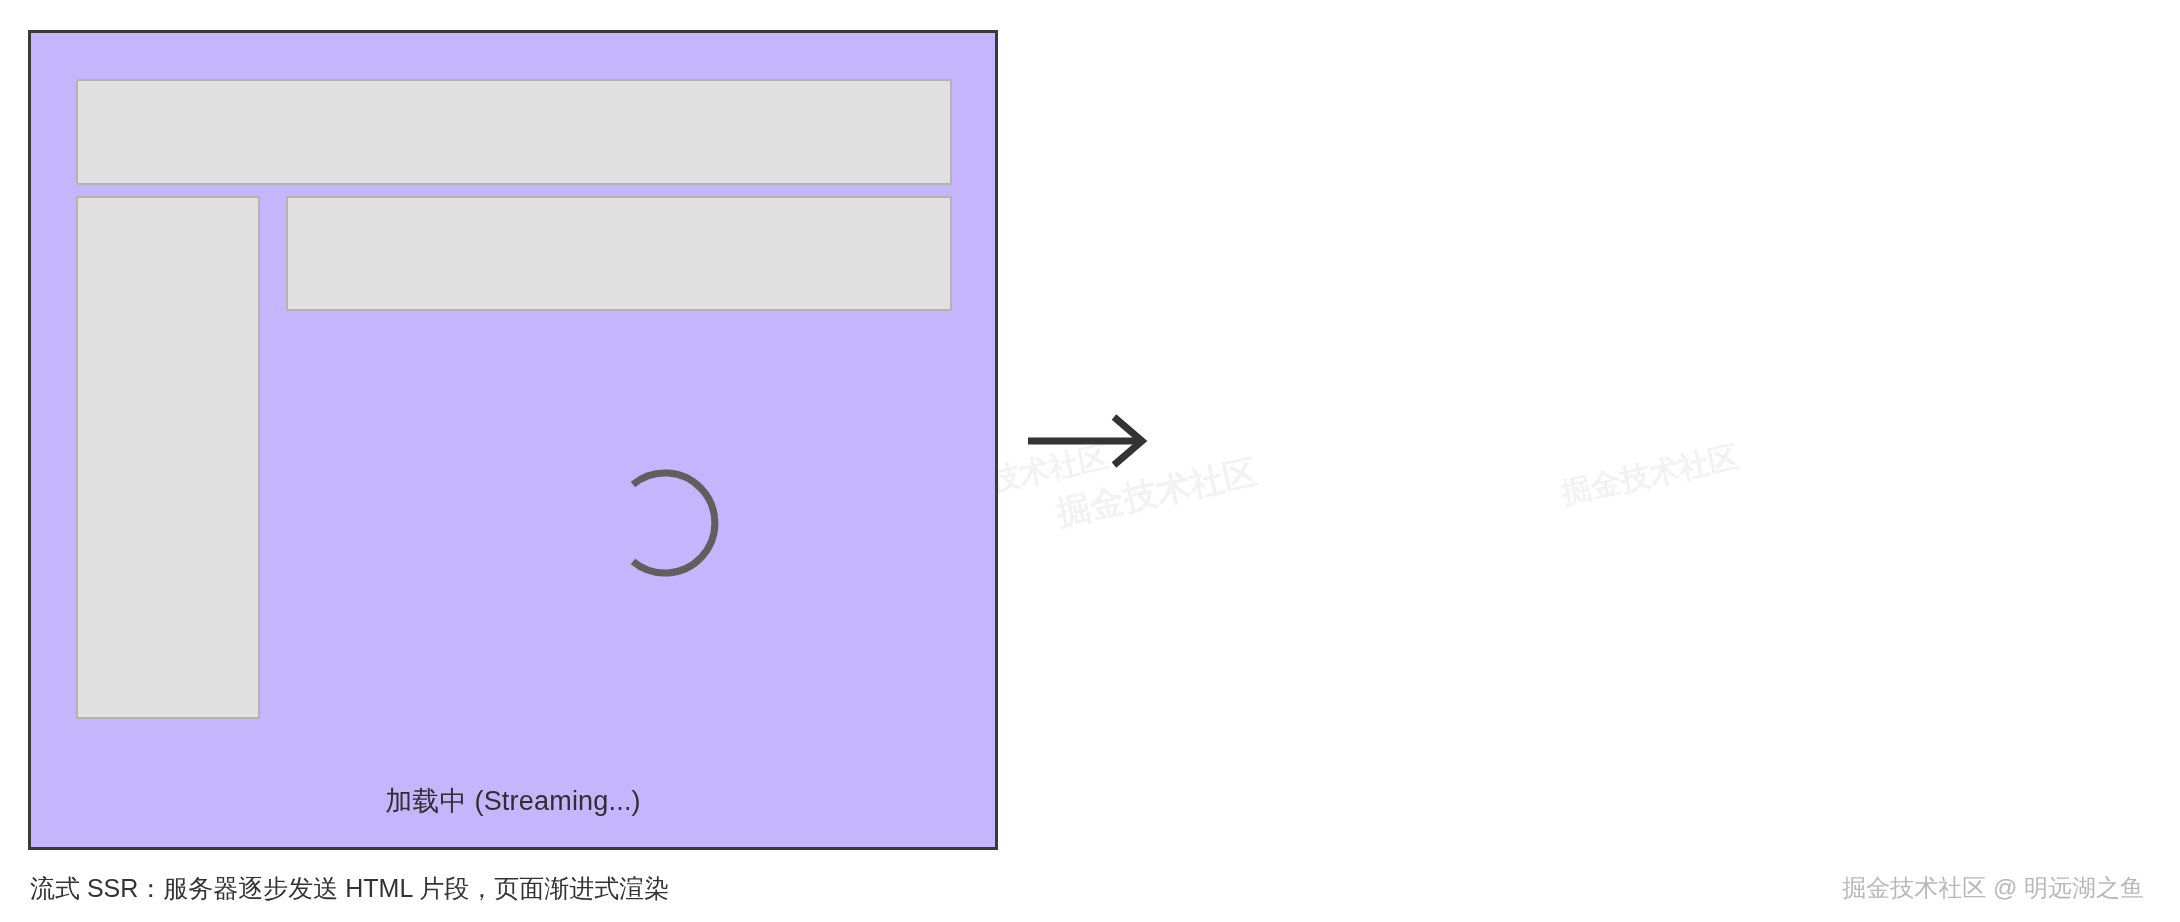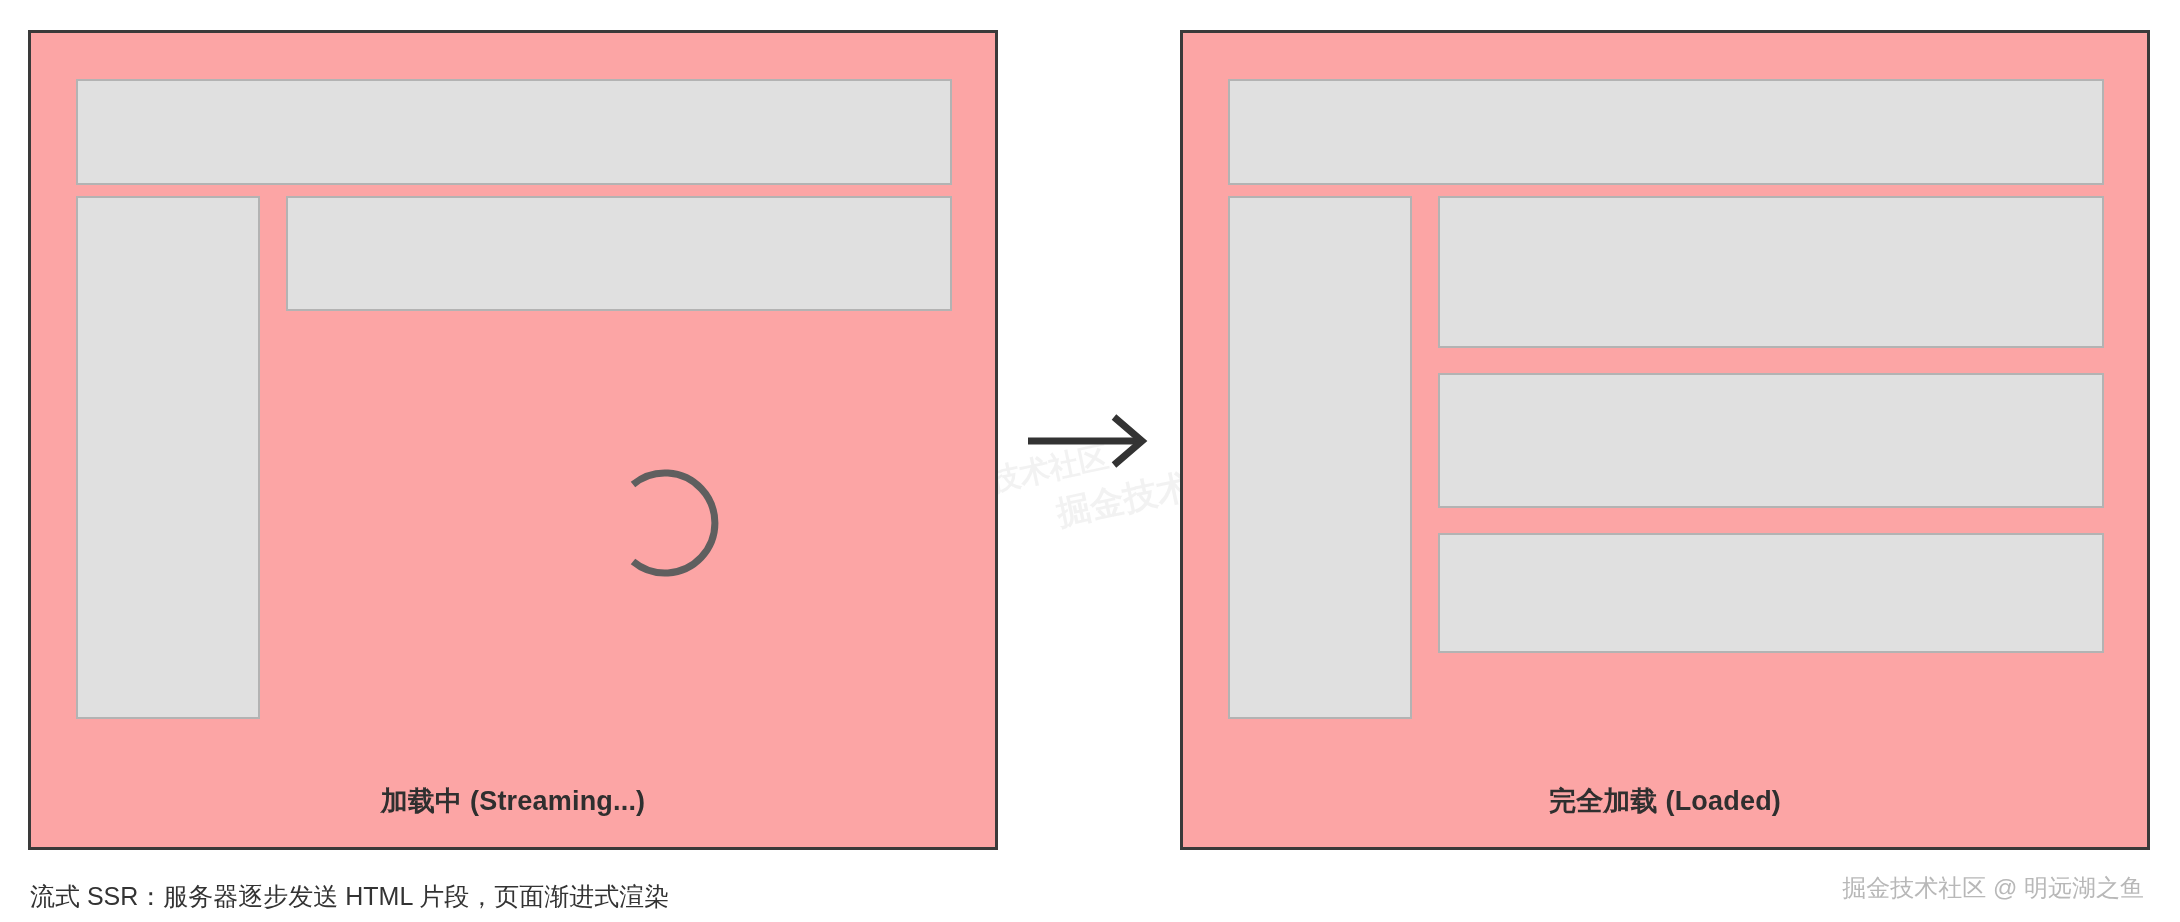--- a/index.html
+++ b/index.html
@@ -20,23 +20,22 @@
     left: 0;
     top: 0;
     width: 2180px;
     height: 922px;
   }
 
   
   .panel {
     position: absolute;
     box-sizing: border-box;
-    background: #fca5a5;
+    background: #c4b5fd;
     border: 3px solid #3a3a3a;
-    font-weight: bold;
   }
   #panel-streaming {
     left: 28px;
     top: 30px;
     width: 970px;
     height: 820px;
   }
   #panel-loaded {
     left: 1180px;
     top: 30px;
@@ -97,21 +96,20 @@
   }
 
   
   #caption-footer {
     position: absolute;
     left: 30px;
     top: 872px;
     font-size: 25px;
     color: #333333;
     white-space: nowrap;
-    margin-top: 8px;
   }
   #attribution {
     position: absolute;
     right: 36px;
     top: 872px;
     font-size: 24px;
     color: #b8b8b8;
     white-space: nowrap;
   }
 
@@ -156,28 +154,18 @@
     <div class="panel-caption">加载中 (Streaming...)</div>
   </div>
 
   <div id="flow-arrow">
     <svg width="140" height="70" viewBox="0 0 140 70" aria-hidden="true">
       <line x1="6" y1="36" x2="118" y2="36" stroke="#333333" stroke-width="7"></line>
       <polyline points="92,12 120,36 92,60" fill="none" stroke="#333333" stroke-width="7" stroke-linecap="butt" stroke-linejoin="miter"></polyline>
     </svg>
   </div>
 
-  <div class="panel" id="panel-loaded">
-
-    <div class="skel r-header"></div>
-    <div class="skel r-sidebar"></div>
-    <div class="skel r-block-1"></div>
-    <div class="skel r-block-2"></div>
-    <div class="skel r-block-3"></div>
-
-    <div class="panel-caption">完全加载 (Loaded)</div>
-  </div>
 
   <div id="caption-footer">流式 SSR：服务器逐步发送 HTML 片段，页面渐进式渲染</div>
 
   <div id="attribution">掘金技术社区 @ 明远湖之鱼</div>
 
 </div>
 
 </body></html>

